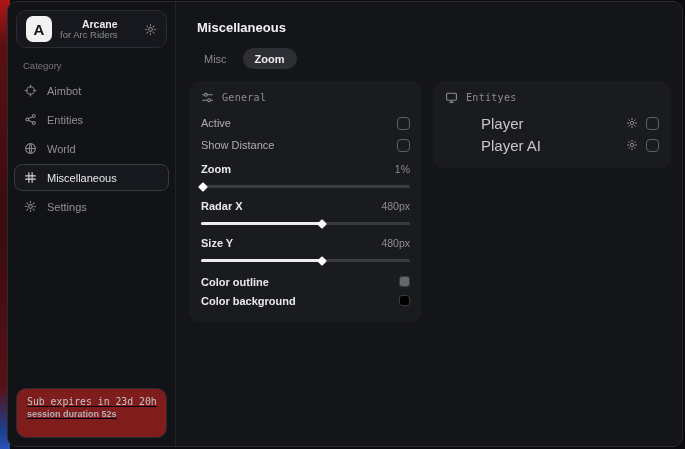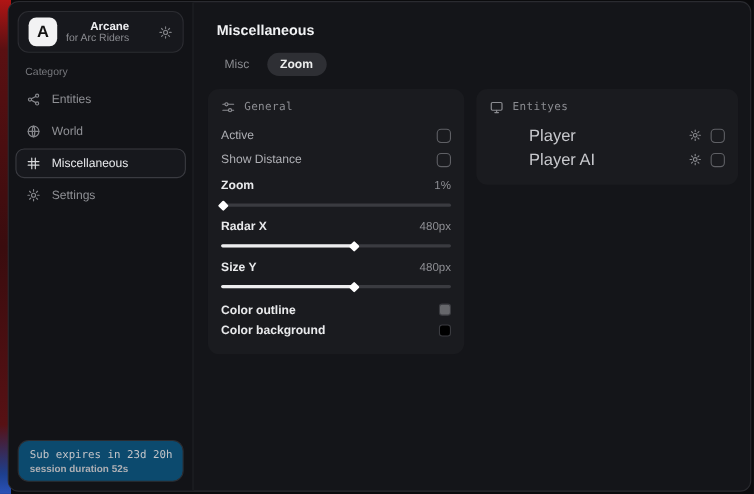--- a/index.html
+++ b/index.html
@@ -29,21 +29,21 @@
   .category { margin:12px 0 6px 15px; font-size:9.5px; color:#77787d; }
 
   .nav { padding:0 6px; display:flex; flex-direction:column; gap:2px; }
   .nav-item { height:27px; display:flex; align-items:center; gap:10px; padding:0 9px;
     border:1px solid transparent; border-radius:8px; font-size:11px; color:#8f9095; cursor:pointer; }
   .nav-item .nicon { width:13px; height:13px; color:#85868b; flex:0 0 13px; }
   .nav-item.selected { border-color:#3a3b41; background:#17181d; color:#e8e9ec; }
   .nav-item.selected .nicon { color:#d6d7da; }
 
   .sub-card { position:absolute; left:8px; right:8px; bottom:8px; border:1px solid #2b2c31;
-    border-radius:10px; background:#0c4a6e; padding:7px 10px 6px; }
+    border-radius:10px; background:#7f1d1d; padding:7px 10px 18px;text-decoration:underline; }
   .sub-line1 { font-family:"DejaVu Sans Mono", monospace; font-size:9.8px; color:#c3c4c8; white-space:nowrap; }
   .sub-line2 { font-size:9px; font-weight:bold; color:#aeafb4; margin-top:2px; }
 
   
   .main { flex:1; padding:15px 12px 0 13px; position:relative; }
   .page-title { font-size:13px; font-weight:bold; color:#f1f2f4; margin:3px 0 0 8px; }
 
   .tabs { display:flex; gap:4px; margin:13px 0 0 3px; }
   .tab { height:21px; padding:0 12px; display:flex; align-items:center; border-radius:999px;
     font-size:11px; color:#8a8b90; cursor:pointer; }
@@ -104,20 +104,29 @@
           <circle cx="12" cy="12" r="3.4"></circle>
           <path d="M12 2.6v2.6M12 18.8v2.6M2.6 12h2.6M18.8 12h2.6M5.3 5.3l1.9 1.9M16.8 16.8l1.9 1.9M18.7 5.3l-1.9 1.9M7.2 16.8l-1.9 1.9"></path>
         </svg>
       </span>
     </div>
 
     <div class="category">Category</div>
 
     <div class="nav">
 
+      <div class="nav-item">
+        <span class="nicon">
+          <svg viewBox="0 0 24 24" fill="none" stroke="currentColor" stroke-width="2" stroke-linecap="round">
+            <circle cx="12" cy="12" r="7"></circle>
+              <path d="M12 2v4M12 18v4M2 12h4M18 12h4"></path>
+          </svg>
+        </span>
+        <span>Aimbot</span>
+      </div>
 
       <div class="nav-item">
         <span class="nicon">
           <svg viewBox="0 0 24 24" fill="none" stroke="currentColor" stroke-width="2" stroke-linecap="round">
             <circle cx="6" cy="12" r="2.6"></circle>
               <circle cx="18" cy="5.5" r="2.6"></circle>
               <circle cx="18" cy="18.5" r="2.6"></circle>
             <path d="M8.3 10.8l7.4-4M8.3 13.2l7.4 4"></path>
           </svg>
         </span>

